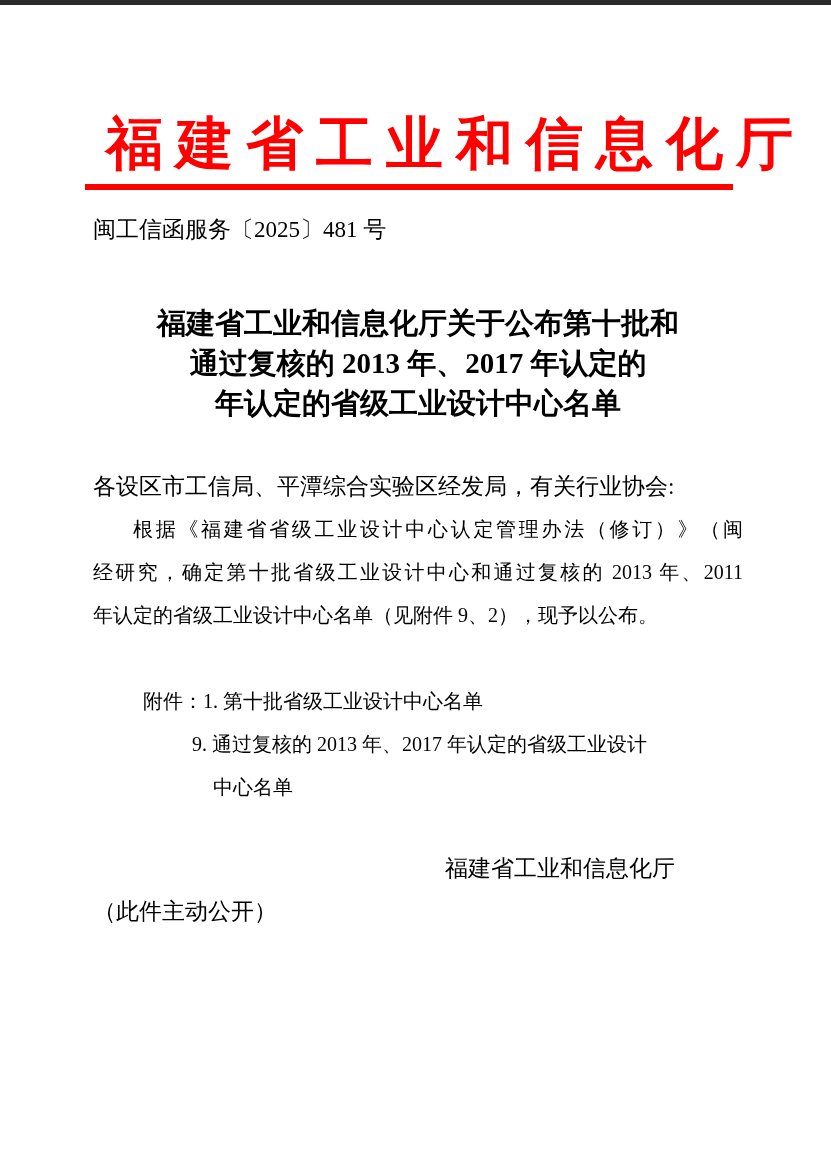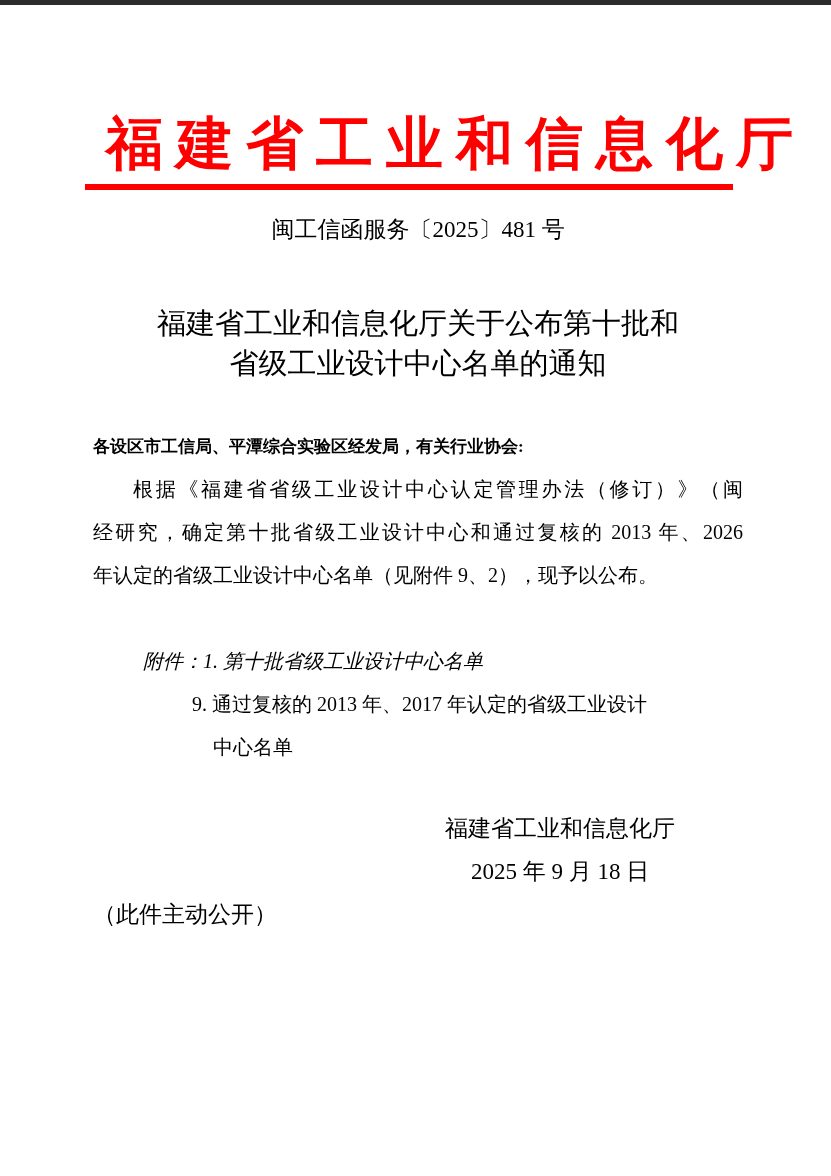--- a/index.html
+++ b/index.html
@@ -32,43 +32,42 @@
   .rule-head {
     margin-top: 8px;
     margin-left: -8px; margin-right: 10px;
     border-top: 4px solid var(--accent);
     border-bottom: 2px solid var(--accent);
     height: 2px; 
   }
   .doc-number {
     margin-top: 18px;
     font-size: 23px; line-height: 43px;
-    text-align: center;
+    text-align: left;
     white-space: nowrap;
   }
   .doc-title { margin-top: 52px; }
   .doc-title .t-line {
     font-size: 29px; line-height: 40px;
-    font-weight: normal;
+    font-weight: bold;
     text-align: center;
     white-space: nowrap;
   }
   .salutation {
     margin-top: 42px;
-    font-size: 17px; line-height: 43px;
+    font-size: 23px; line-height: 43px;
     white-space: nowrap;
-    font-weight: bold;
   }
   .bline { font-size: 20px; line-height: 43px; }
   .j { text-align: justify; text-align-last: justify; }
   .ind { text-indent: 2em; }
 
   .att { margin-top: 43px; }
   .att .bline { white-space: nowrap; }
-  .att-l1 { padding-left: 50px; font-style: italic; }
+  .att-l1 { padding-left: 50px; }
   .att-l2 { padding-left: 99px; }
   .att-l3 { padding-left: 120px; font-family: Liberation Serif, serif; }
 
   .sig-block {
     margin-top: 38px;
     margin-left: auto; margin-right: 68px;
     width: fit-content;
     text-align: center;
     font-size: 23px; line-height: 43px;
     white-space: nowrap;
@@ -87,38 +86,38 @@
   <div class="content">
 
     <div class="letterhead">福建省工业和信息化厅</div>
 
     <div class="rule-head"></div>
 
     <div class="doc-number">闽工信函服务〔2025〕481 号</div>
 
     <div class="doc-title">
       <div class="t-line">福建省工业和信息化厅关于公布第十批和</div>
-      <div class="t-line">省级工业设计中心名单的通知</div>
+      <div class="t-line">通过复核的 2013 年、2017 年认定的</div>
+      <div class="t-line">年认定的省级工业设计中心名单</div>
     </div>
 
     <div class="salutation">各设区市工信局、平潭综合实验区经发局，有关行业协会:</div>
 
     <div class="para">
       <div class="bline j ind">根据《福建省省级工业设计中心认定管理办法（修订）》（闽</div>
-      <div class="bline j">经研究，确定第十批省级工业设计中心和通过复核的 2013 年、2026</div>
+      <div class="bline j">经研究，确定第十批省级工业设计中心和通过复核的 2013 年、2011</div>
       <div class="bline">年认定的省级工业设计中心名单（见附件 9、2），现予以公布。</div>
     </div>
 
     <div class="att">
       <div class="bline att-l1">附件：1. 第十批省级工业设计中心名单</div>
       <div class="bline att-l2">9. 通过复核的 2013 年、2017 年认定的省级工业设计</div>
       <div class="bline att-l3">中心名单</div>
     </div>
 
     <div class="sig-block">
       <div class="sig-issuer">福建省工业和信息化厅</div>
-      <div class="sig-date">2025 年 9 月 18 日</div>
     </div>
 
     <div class="footer-note">（此件主动公开）</div>
 
   </div>
 </div>
 
 </body></html>

